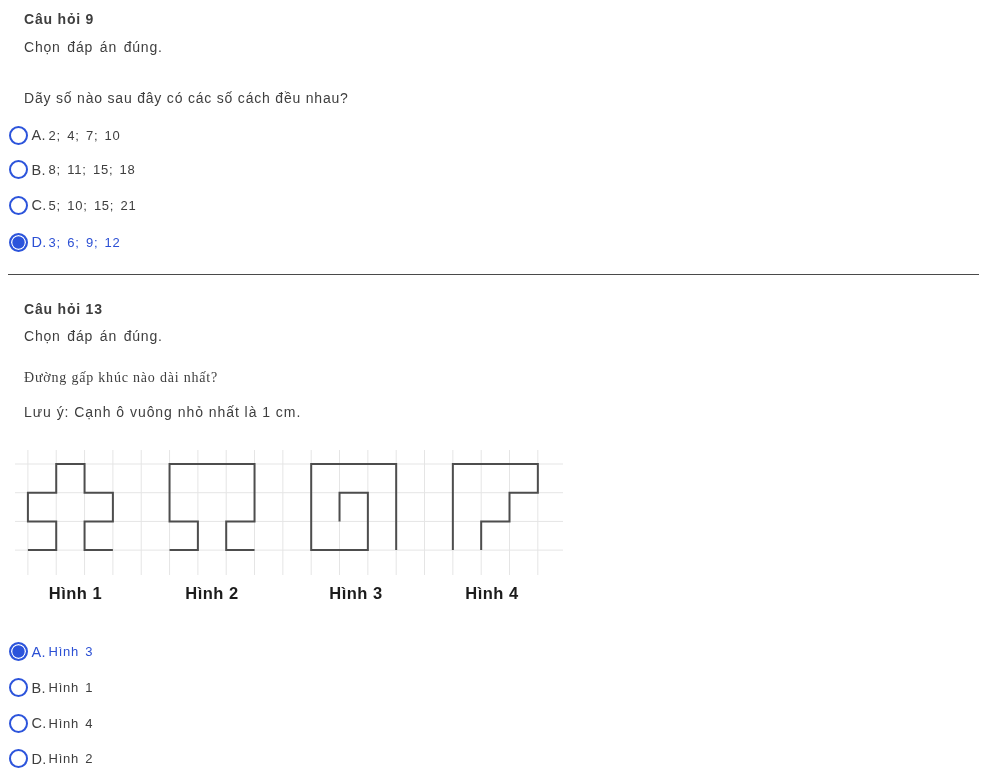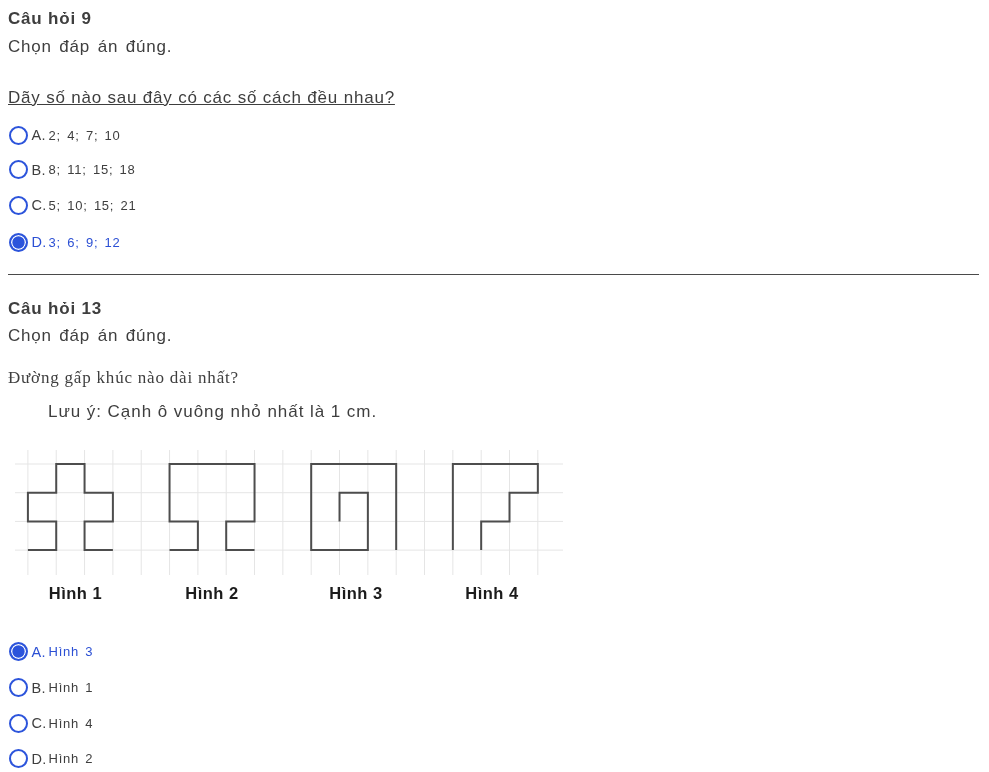--- a/index.html
+++ b/index.html
@@ -1,36 +1,36 @@
 <!DOCTYPE html>
 <html><head>
 <meta charset="utf-8">
 <style>
   html,body{margin:0;padding:0;background:#ffffff;}
   body{width:989px;height:772px;position:relative;overflow:hidden;
        font-family:"Liberation Sans",sans-serif;color:#3e3e3e;}
-  .t{position:absolute;left:8px;font-size:17px;line-height:20px;letter-spacing:0.8px;white-space:nowrap;}
+  .t{position:absolute;left:24px;font-size:14px;line-height:20px;letter-spacing:0.8px;white-space:nowrap;}
   .b{font-weight:bold;}
   .opt{position:absolute;left:0;height:36px;display:flex;align-items:center;white-space:nowrap;}
   .radio{box-sizing:border-box;width:19px;height:19px;border:2px solid #2c54db;border-radius:50%;
          margin-left:8.5px;flex:0 0 19px;background:#fff;}
   .radio.sel{background:#2c54db;box-shadow:inset 0 0 0 1.3px #ffffff;}
   .letter{font-size:14.5px;letter-spacing:0.4px;margin-left:4px;width:17px;flex:0 0 17px;}
   .otext{font-size:13px;letter-spacing:0.75px;word-spacing:2px;}
   .blue{color:#2c50d4;}
   .hr{position:absolute;left:8px;width:971px;height:1px;background:#4a4a4a;}
 </style>
 </head>
 <body>
 
 <div class="t b" style="top:9px;">Câu hỏi 9</div>
 
 <div class="t" style="top:37px;word-spacing:2px;">Chọn đáp án đúng.</div>
 
-<div class="t" style="top:88px;text-decoration:underline;">Dãy số nào sau đây có các số cách đều nhau?</div>
+<div class="t" style="top:88px;">Dãy số nào sau đây có các số cách đều nhau?</div>
 
 <div class="opt" style="top:117px;">
   <span class="radio"></span>
     <span class="letter">A.</span>
     <span class="otext">2; 4; 7; 10</span>
 </div>
 
 <div class="opt" style="top:151.5px;">
   <span class="radio"></span>
     <span class="letter">B.</span>
@@ -50,21 +50,21 @@
 </div>
 
 <div class="hr" style="top:274px;"></div>
 
 <div class="t b" style="top:299px;">Câu hỏi 13</div>
 
 <div class="t" style="top:326px;word-spacing:2px;">Chọn đáp án đúng.</div>
 
 <div class="t" style="top:368px;font-family:Liberation Serif, serif;">Đường gấp khúc nào dài nhất?</div>
 
-<div class="t" style="top:402px;letter-spacing:0.95px;margin-left:40px;">Lưu ý: Cạnh ô vuông nhỏ nhất là 1 cm.</div>
+<div class="t" style="top:402px;letter-spacing:0.95px;">Lưu ý: Cạnh ô vuông nhỏ nhất là 1 cm.</div>
 
 <svg style="position:absolute;left:0;top:437px;" width="600" height="170" viewBox="0 0 600 170">
 
   <path fill="none" stroke="#e5e5e5" stroke-width="1" d="M27.9 13V138M56.23 13V138M84.56 13V138M112.89 13V138M141.22 13V138M169.55 13V138M197.88 13V138M226.21 13V138M254.54 13V138M282.87 13V138M311.2 13V138M339.53 13V138M367.86 13V138M396.19 13V138M424.52 13V138M452.85 13V138M481.18 13V138M509.51 13V138M537.84 13V138M15 27.0H563M15 55.7H563M15 84.4H563M15 113.1H563"></path>
 
   <path fill="none" stroke="#4d4d4d" stroke-width="2" d="M27.9 113.1L56.23 113.1L56.23 84.4L27.9 84.4L27.9 55.7L56.23 55.7L56.23 27.0L84.56 27.0L84.56 55.7L112.89 55.7L112.89 84.4L84.56 84.4L84.56 113.1L112.89 113.1"></path>
 
   <path fill="none" stroke="#4d4d4d" stroke-width="2" d="M169.55 113.1L197.88 113.1L197.88 84.4L169.55 84.4L169.55 27.0L254.54 27.0L254.54 84.4L226.21 84.4L226.21 113.1L254.54 113.1"></path>
 
   <path fill="none" stroke="#4d4d4d" stroke-width="2" d="M339.53 84.4L339.53 55.7L367.86 55.7L367.86 113.1L311.2 113.1L311.2 27.0L396.19 27.0L396.19 113.1"></path>

